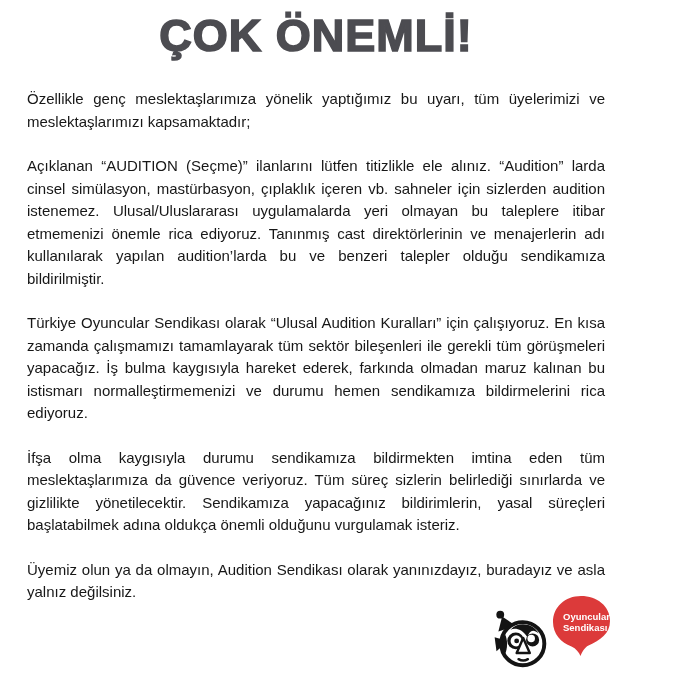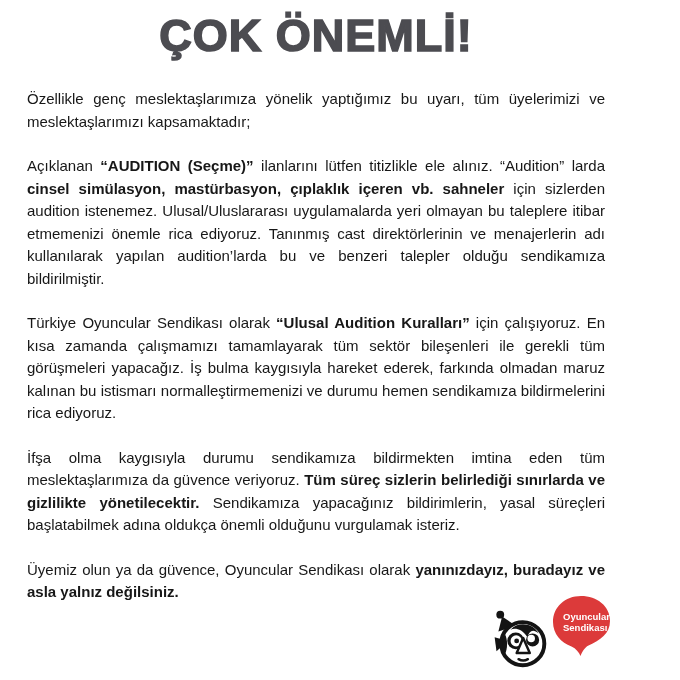--- a/index.html
+++ b/index.html
@@ -29,21 +29,21 @@
     margin: 26px 27px 0 27px;
     color: #171717;
   }
   .body-text p {
     margin: 0 0 22px 0;
     font-size: 15px;
     line-height: 22.5px;
     text-align: justify;
   }
   .body-text p span.bold {
-    font-weight: bold;
+    font-weight: normal;
   }
   .logos {
     position: absolute;
     right: 22px;
     bottom: 10px;
     display: flex;
     align-items: flex-start;
     gap: 4px;
   }
   .mask-logo {
@@ -65,21 +65,21 @@
 
   <div class="body-text">
     <p><span>Özellikle genç meslektaşlarımıza yönelik yaptığımız bu uyarı, tüm üyelerimizi ve meslektaşlarımızı kapsamaktadır;</span></p>
 
     <p><span>Açıklanan </span><span class="bold">“AUDITION (Seçme)”</span><span> ilanlarını lütfen titizlikle ele alınız. “Audition” larda </span><span class="bold">cinsel simülasyon, mastürbasyon, çıplaklık içeren vb. sahneler</span><span> için sizlerden audition istenemez. Ulusal/Uluslararası uygulamalarda yeri olmayan bu taleplere itibar etmemenizi önemle rica ediyoruz. Tanınmış cast direktörlerinin ve menajerlerin adı kullanılarak yapılan audition’larda bu ve benzeri talepler olduğu sendikamıza bildirilmiştir.</span></p>
 
     <p><span>Türkiye Oyuncular Sendikası olarak </span><span class="bold">“Ulusal Audition Kuralları”</span><span> için çalışıyoruz. En kısa zamanda çalışmamızı tamamlayarak tüm sektör bileşenleri ile gerekli tüm görüşmeleri yapacağız. İş bulma kaygısıyla hareket ederek, farkında olmadan maruz kalınan bu istismarı normalleştirmemenizi ve durumu hemen sendikamıza bildirmelerini rica ediyoruz.</span></p>
 
     <p><span>İfşa olma kaygısıyla durumu sendikamıza bildirmekten imtina eden tüm meslektaşlarımıza da güvence veriyoruz. </span><span class="bold">Tüm süreç sizlerin belirlediği sınırlarda ve gizlilikte yönetilecektir.</span><span> Sendikamıza yapacağınız bildirimlerin, yasal süreçleri başlatabilmek adına oldukça önemli olduğunu vurgulamak isteriz.</span></p>
 
-    <p><span>Üyemiz olun ya da güvence, Oyuncular Sendikası olarak </span><span class="bold">yanınızdayız, buradayız ve asla yalnız değilsiniz.</span></p>
+    <p><span>Üyemiz olun ya da olmayın, Audition Sendikası olarak </span><span class="bold">yanınızdayız, buradayız ve asla yalnız değilsiniz.</span></p>
   </div>
 
   <div class="logos">
 
     <svg class="mask-logo" viewBox="0 0 64 66" xmlns="http://www.w3.org/2000/svg">
       <circle cx="12" cy="7" r="4.2" fill="#141414"></circle>
       <polygon points="14,9 29,19 10,25" fill="#141414"></polygon>
       <polygon points="6,31 20,35 8,46" fill="#141414"></polygon>
       <circle cx="36" cy="38" r="23" fill="#ffffff" stroke="#141414" stroke-width="4.2"></circle>
       <path d="M23 23 C31 14 47 16 53 27 C47 22 43 24 41 31 C35 22 28 21 23 23 Z" fill="#141414"></path>

